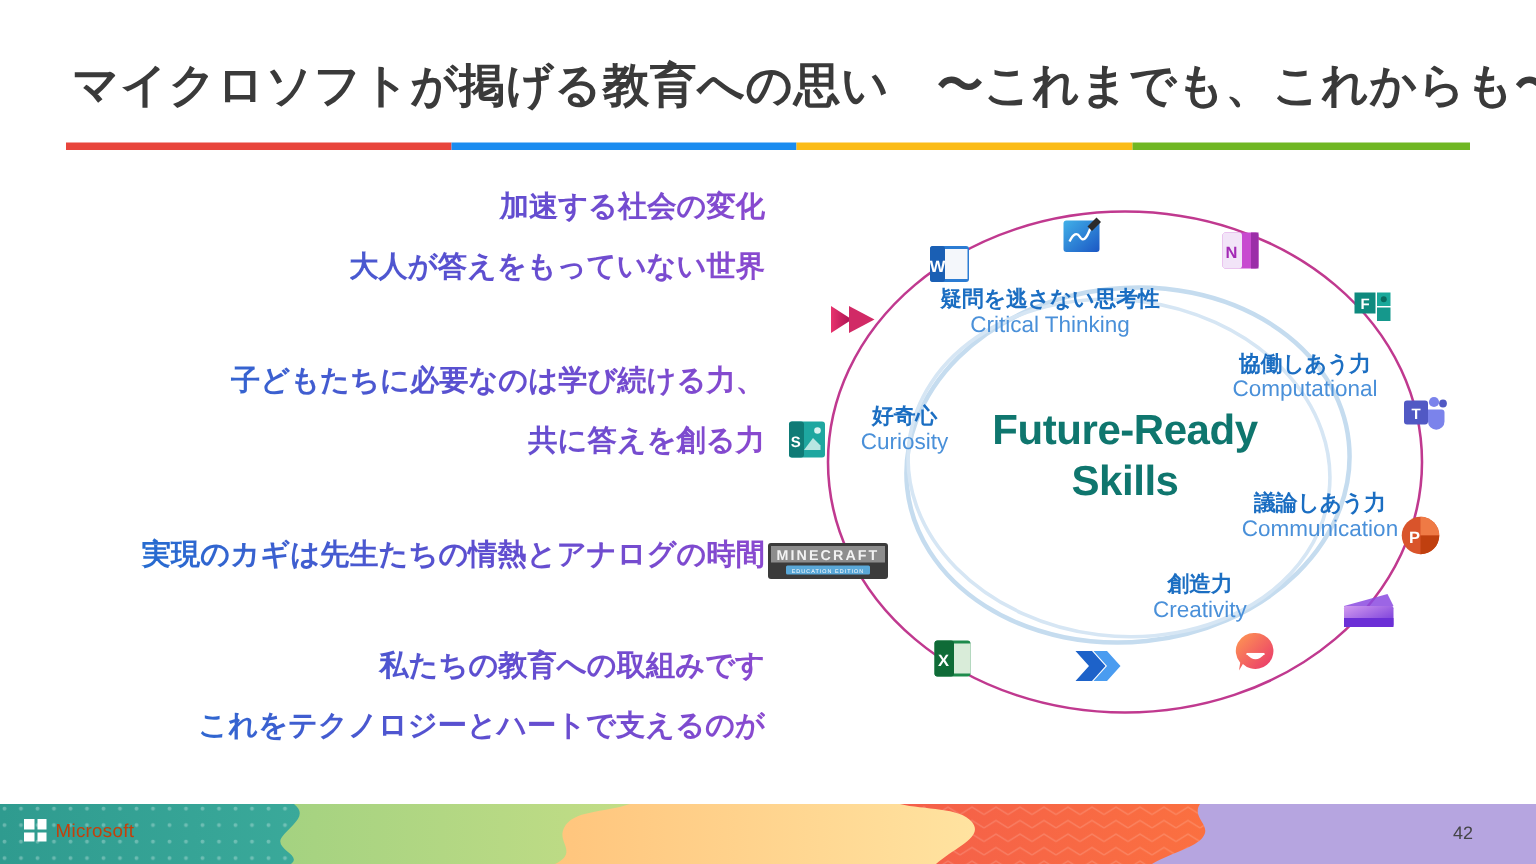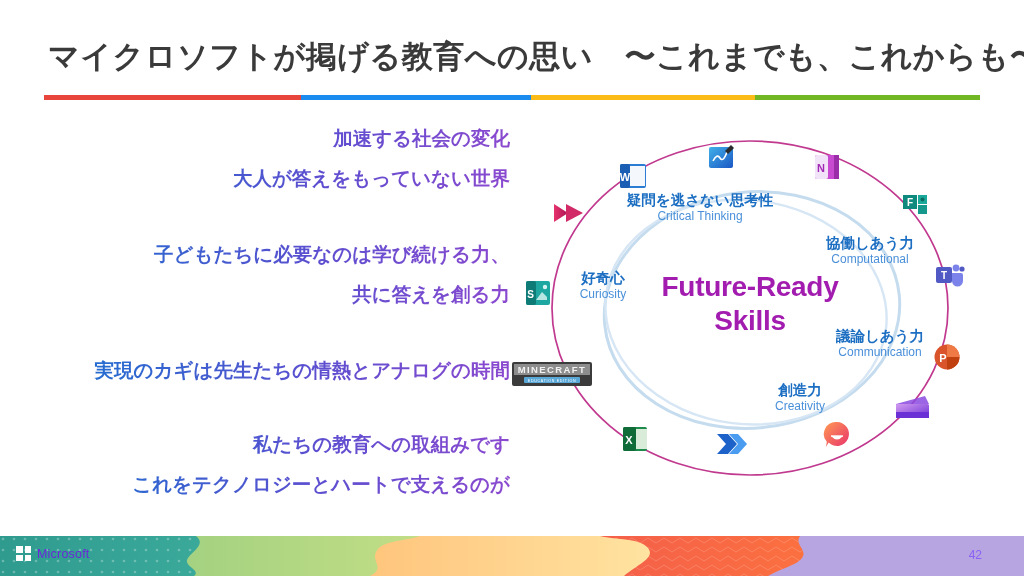--- a/index.html
+++ b/index.html
@@ -37,41 +37,41 @@
     -webkit-text-fill-color:transparent;color:#5b4fd0;text-align:right;
   }
   .tgap{height:36px;}
   .tgap-sm{height:34px;}
 
   
   #diagram{position:absolute;left:500px;top:130px;width:500px;height:360px;}
   #diagram svg{position:absolute;left:0;top:0;}
   .lab{position:absolute;text-align:center;white-space:nowrap;}
   .lab .jp{font-size:14.5px;font-weight:700;color:#1b6ec2;line-height:17px;}
-  .lab .en{font-size:12px;font-weight:400;color:#4a90d9;line-height:15px;}
+  .lab .en{font-size:15px;font-weight:400;color:#4a90d9;line-height:15px;}
   #center-text{
     position:absolute;left:110px;top:140px;width:280px;text-align:center;
-    font-size:28px;font-weight:700;color:#a21caf;line-height:34px;
+    font-size:28px;font-weight:700;color:#0f766e;line-height:34px;
     letter-spacing:-0.3px;
   }
 
   
   .appicon{position:absolute;}
 
   
   #footer{position:absolute;left:0;bottom:0;width:1024px;height:40px;overflow:hidden;}
   #footer svg{display:block;}
   #ms-logo{
     position:absolute;left:16px;top:10px;display:flex;align-items:center;gap:6px;
   }
   #ms-logo .grid{width:15px;height:15px;display:grid;grid-template:1fr 1fr/1fr 1fr;gap:2px;}
   #ms-logo .grid i{background:#ffffff;display:block;}
-  #ms-logo .word{color:#6d28d9;font-size:12.5px;letter-spacing:0.2px;font-weight:400;}
+  #ms-logo .word{color:#c2410c;font-size:12.5px;letter-spacing:0.2px;font-weight:400;}
   #page-num{
-    position:absolute;right:42px;top:12px;color:#8b5cf6;font-size:12px;opacity:.95;
+    position:absolute;right:42px;top:12px;color:#404040;font-size:12px;opacity:.95;
   }
 </style>
 </head>
 <body>
 
 <div id="slide">
 
   <div id="title">マイクロソフトが掲げる教育への思い　〜これまでも、これからも〜</div>
 
   <div id="accent-bar">

